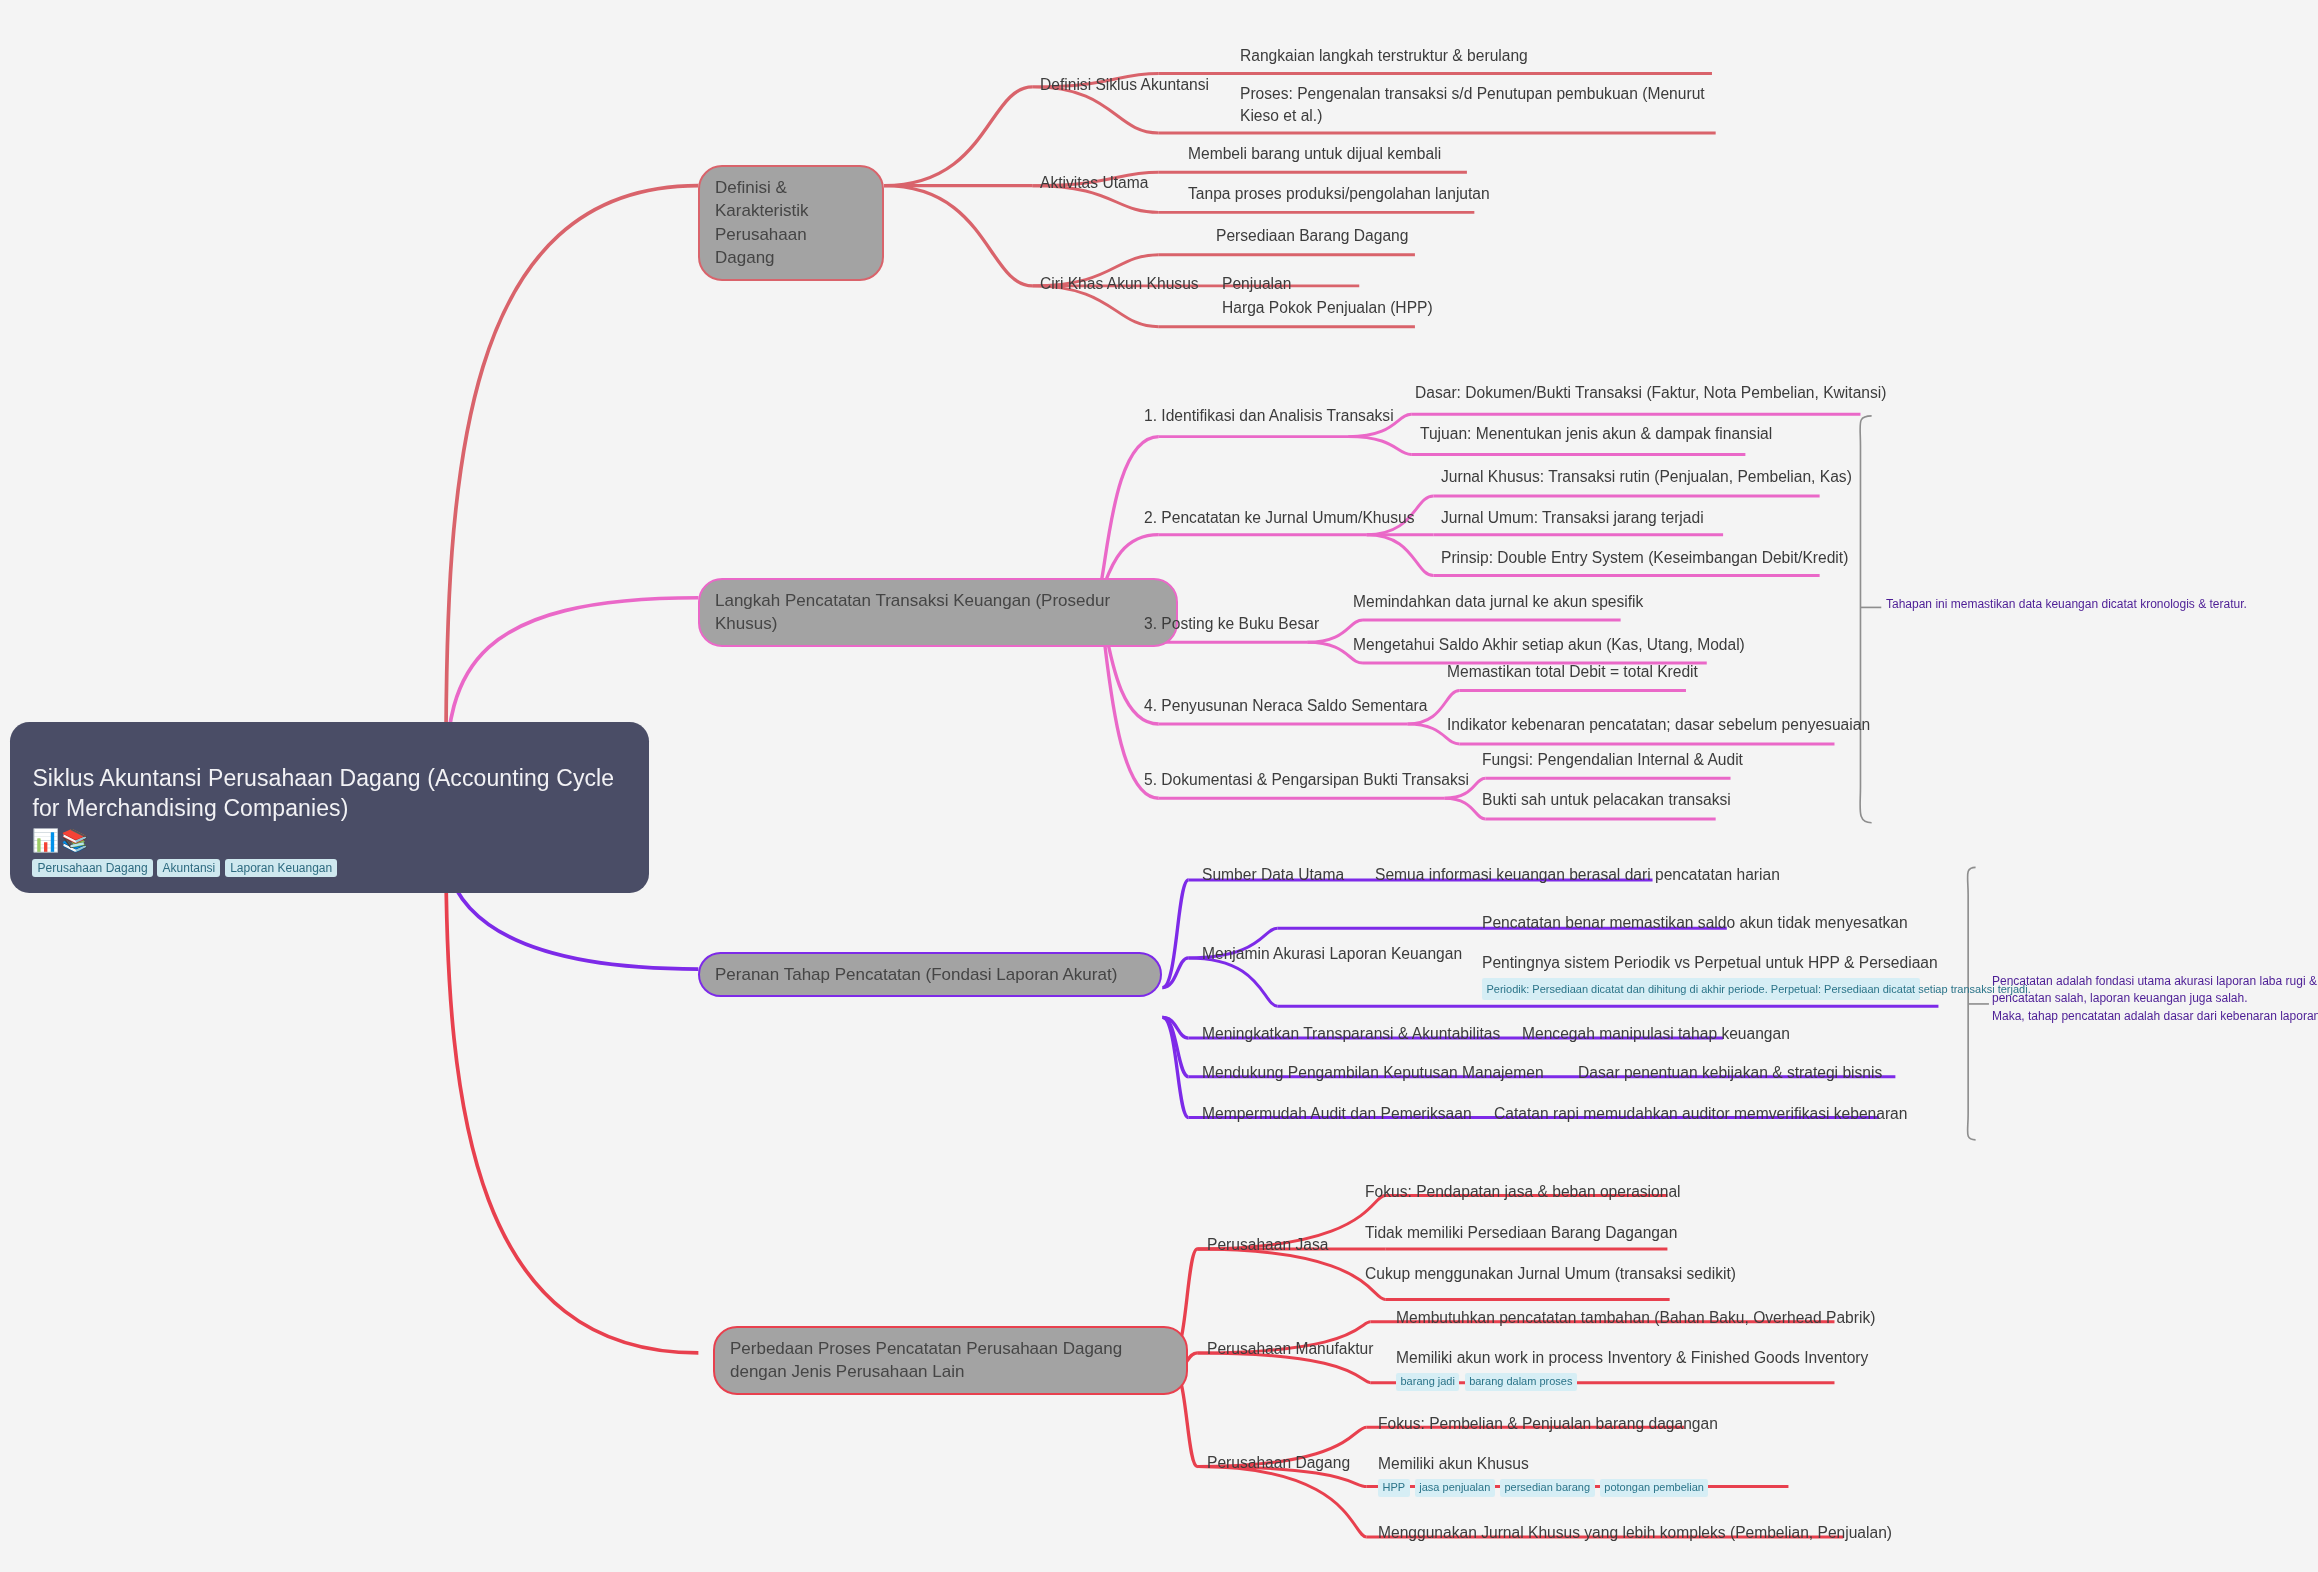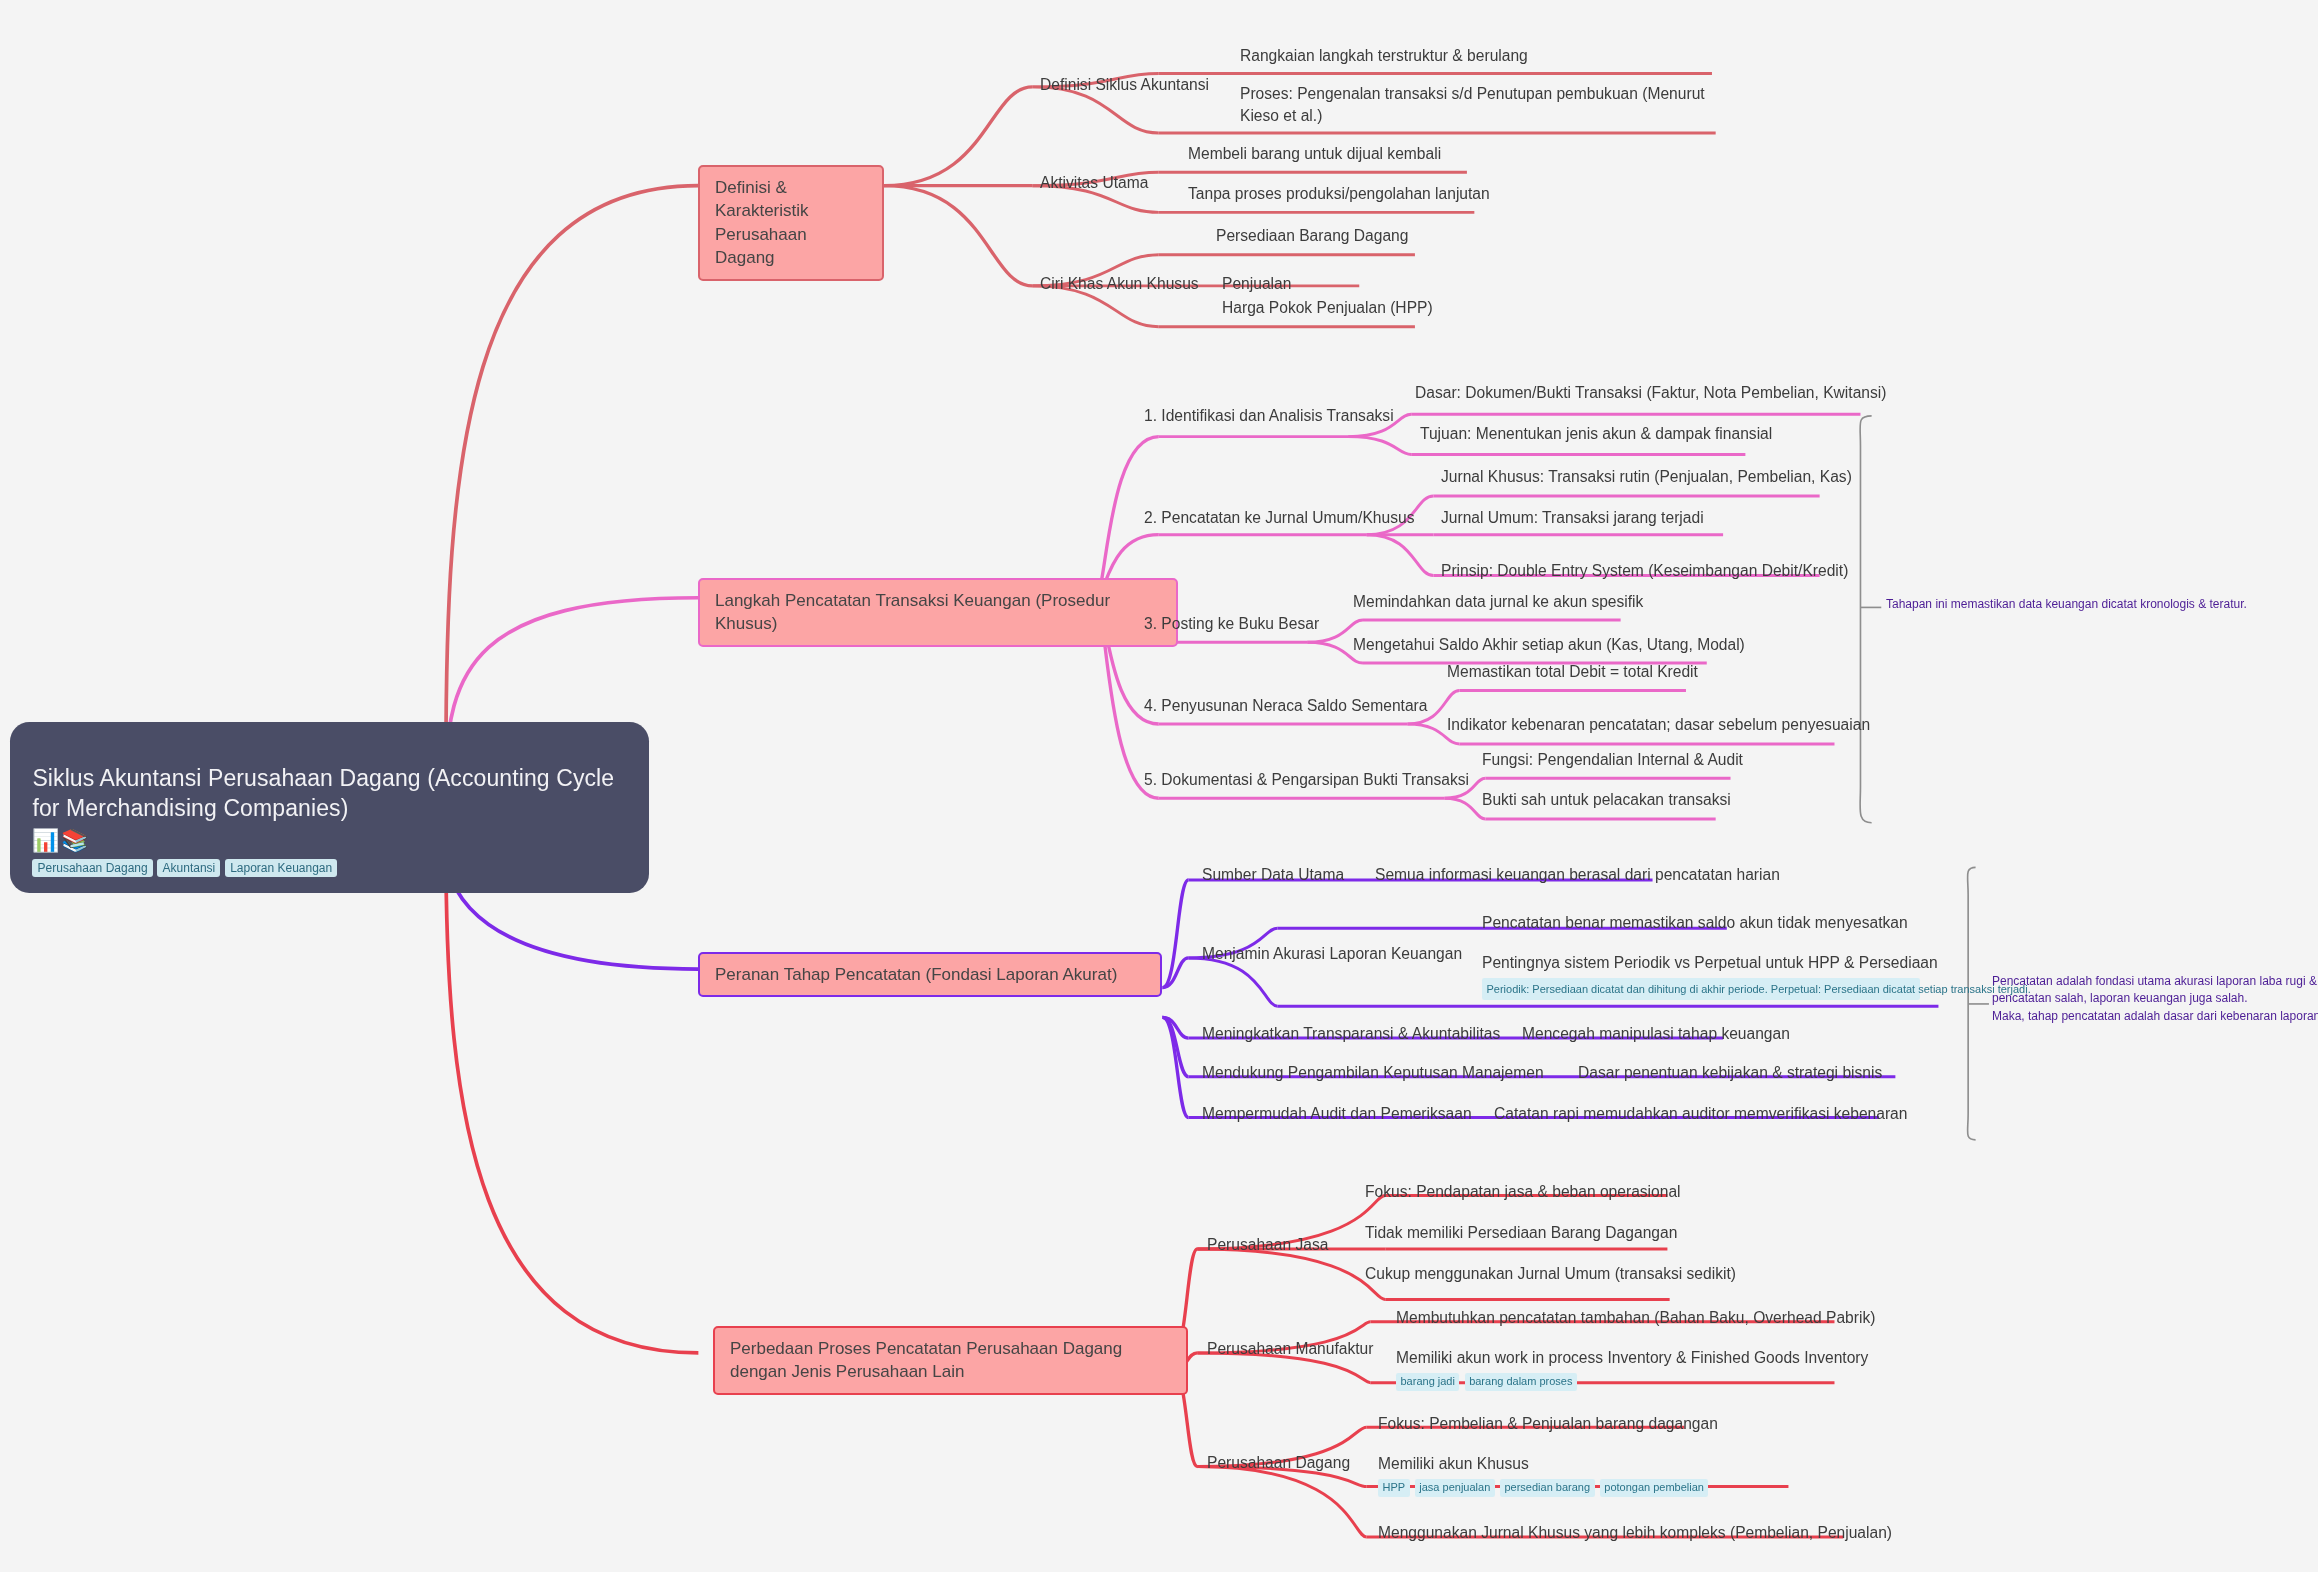--- a/index.html
+++ b/index.html
@@ -28,22 +28,22 @@
   .root-tags { margin-top: 7.4px; display: flex; gap: 4.5px; flex-wrap: wrap; }
   .root-tags .tag {
     background: #cfe8ef; color: #2e6b80;
     font-size: 12px; padding: 1.5px 5.2px 2.2px 5.2px; border-radius: 3px;
     white-space: nowrap;
   }
 
   
   .mnode {
     position: absolute;
-    background: #fca5a5;
-    border-radius: 5px;
+    background: #a3a3a3;
+    border-radius: 24px;
     padding: 9px 15px;
     font-size: 17px;
     color: #454545;
     line-height: 1.38;
   }
   .mnode.red   { border: 2.2px solid #d9636b; }
   .mnode.pink  { border: 2.2px solid #ea68c8; }
   .mnode.purp  { border: 2.2px solid #7d2ae8; }
   .mnode.red2  { border: 2.2px solid #e8404e; margin-left: 15px; }
 
@@ -262,21 +262,21 @@
 
   <div class="lbl" style="left:1144px; top:507px;">
     <span>2. Pencatatan ke Jurnal Umum/Khusus</span>
   </div>
   <div class="lbl" style="left:1441px; top:466px;">
     <span>Jurnal Khusus: Transaksi rutin (Penjualan, Pembelian, Kas)</span>
   </div>
   <div class="lbl" style="left:1441px; top:507px;">
     <span>Jurnal Umum: Transaksi jarang terjadi</span>
   </div>
-  <div class="lbl" style="left:1441px; top:560px;">
+  <div class="lbl" style="left:1441px; top:547px;">
     <span>Prinsip: Double Entry System (Keseimbangan Debit/Kredit)</span>
   </div>
 
   <div class="lbl" style="left:1144px; top:613px;">
     <span>3. Posting ke Buku Besar</span>
   </div>
   <div class="lbl" style="left:1353px; top:591px;">
     <span>Memindahkan data jurnal ke akun spesifik</span>
   </div>
   <div class="lbl" style="left:1353px; top:634px;">

